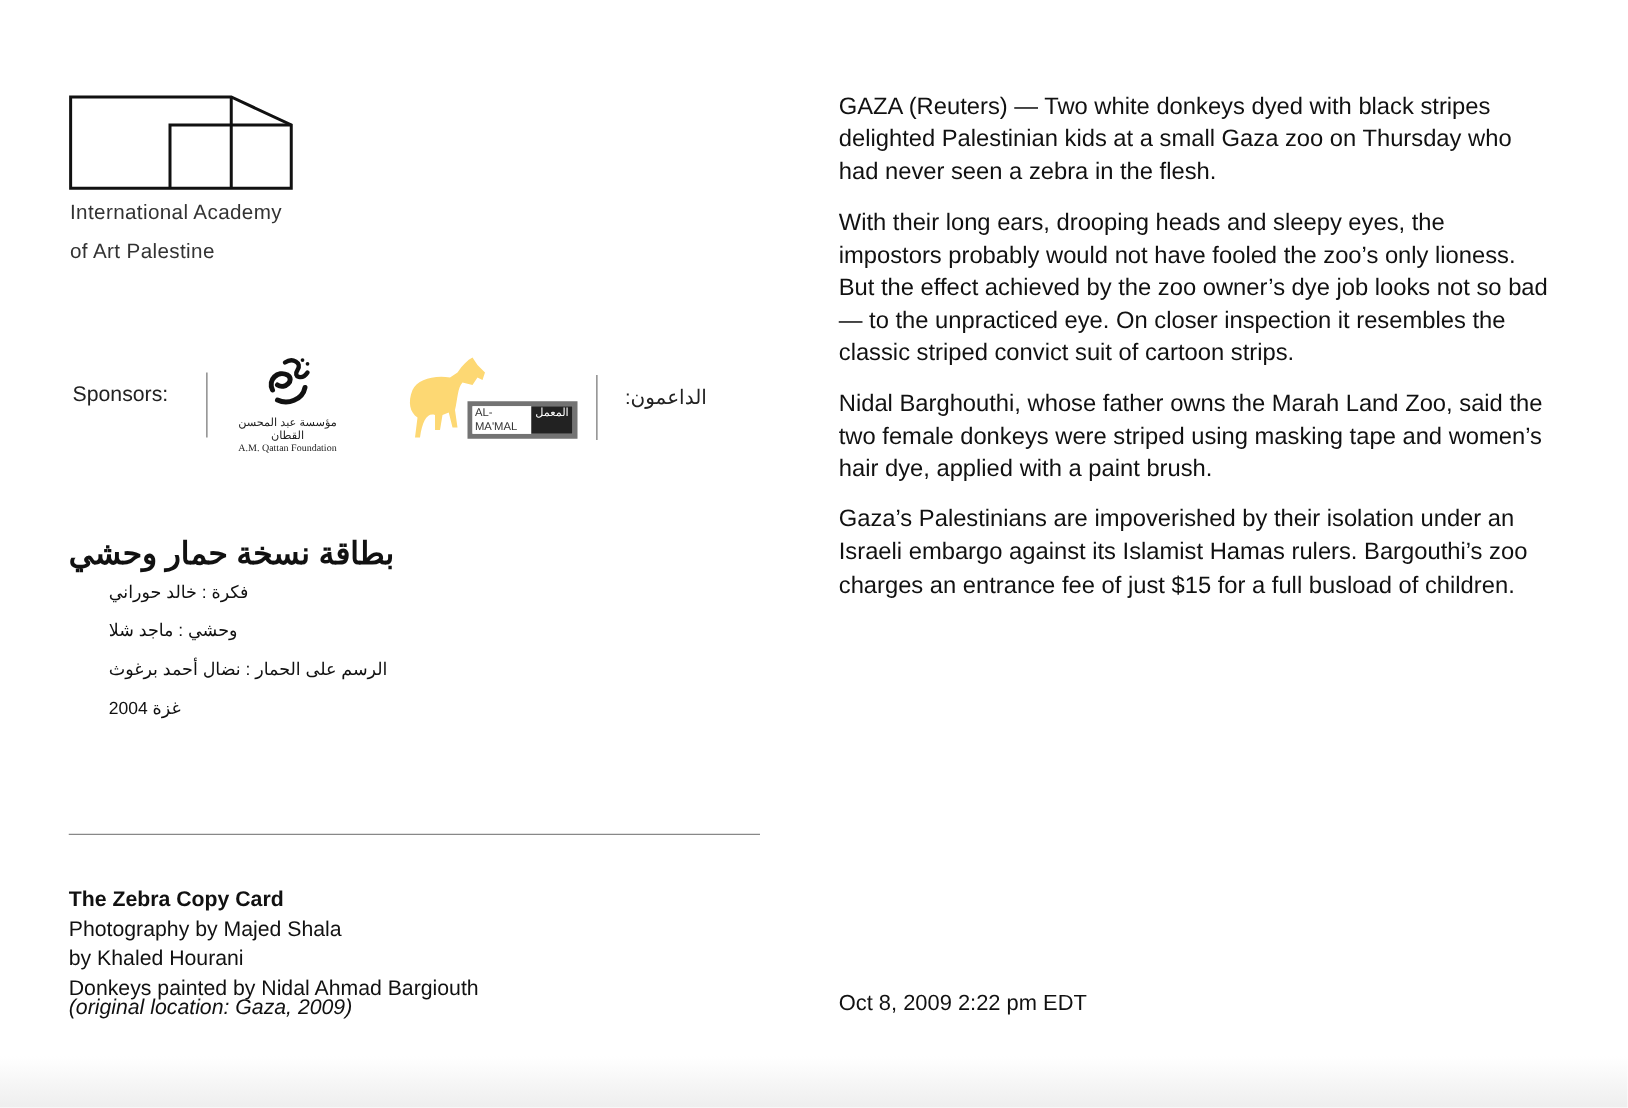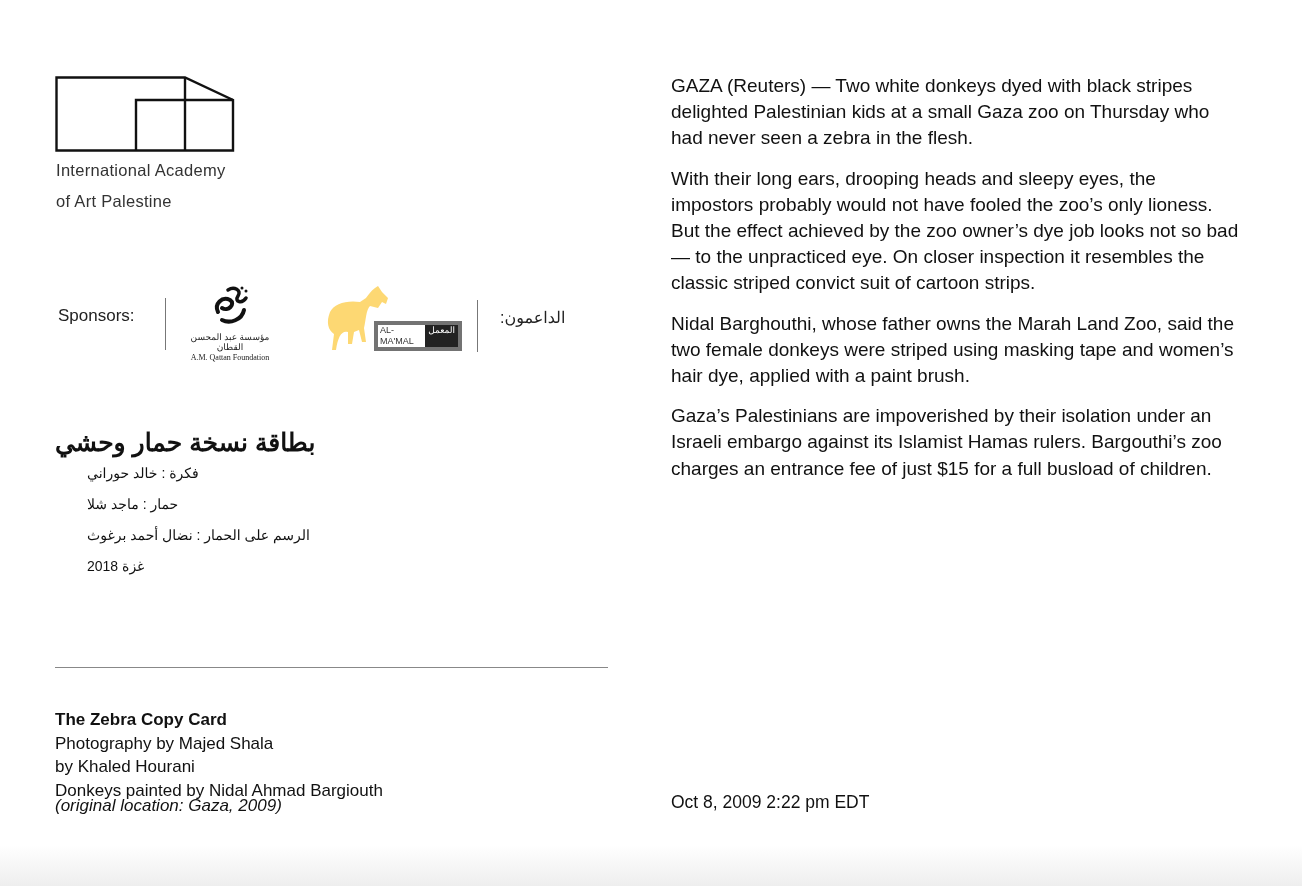--- a/index.html
+++ b/index.html
@@ -83,23 +83,23 @@
     <span id="almamal-en">AL-MA'MAL</span>
     <span id="almamal-ar">المعمل</span>
   </div>
 </div>
 
 <div class="abs vrule" style="left:477px; top:300px; height:52px;"></div>
 <div id="sponsors-ar" class="abs">الداعمون:</div>
 
 <div id="ar-title" class="abs ar">بطاقة نسخة حمار وحشي</div>
 <div class="abs ar ar-line" style="top:465px;">فكرة : خالد حوراني</div>
-<div class="abs ar ar-line" style="top:496px;">حمار : ماجد شلا</div>
+<div class="abs ar ar-line" style="top:496px;">وحشي : ماجد شلا</div>
 <div class="abs ar ar-line" style="top:527px;">الرسم على الحمار : نضال أحمد برغوث</div>
-<div class="abs ar ar-line" style="top:558px;">غزة  2018</div>
+<div class="abs ar ar-line" style="top:558px;">غزة  2004</div>
 
 <div id="divider" class="abs"></div>
 
 <div id="credits" class="abs">
   <div class="title">The Zebra Copy Card</div>
   <div>Photography by Majed Shala</div>
   <div>by Khaled Hourani</div>
   <div>Donkeys painted by Nidal Ahmad Bargiouth</div>
 </div>
 <div id="original" class="abs">(original location: Gaza, 2009)</div>

